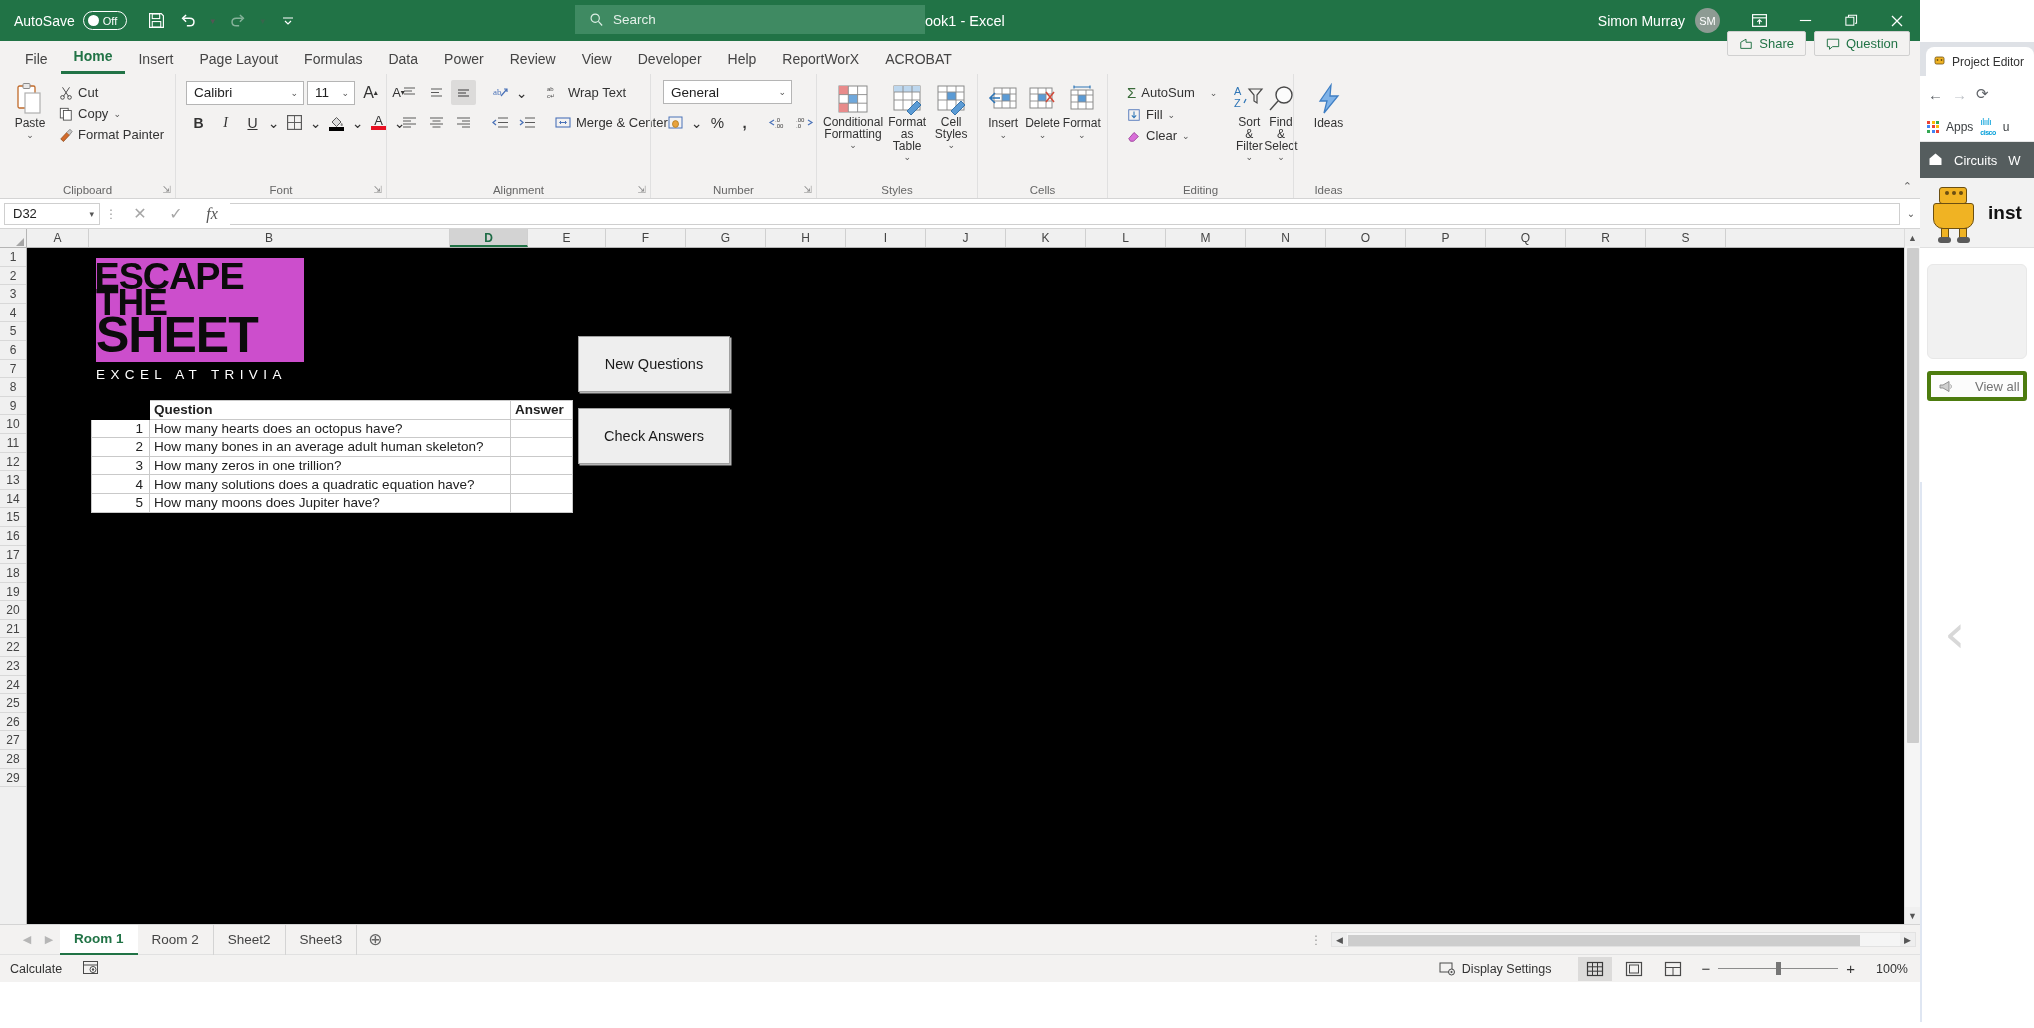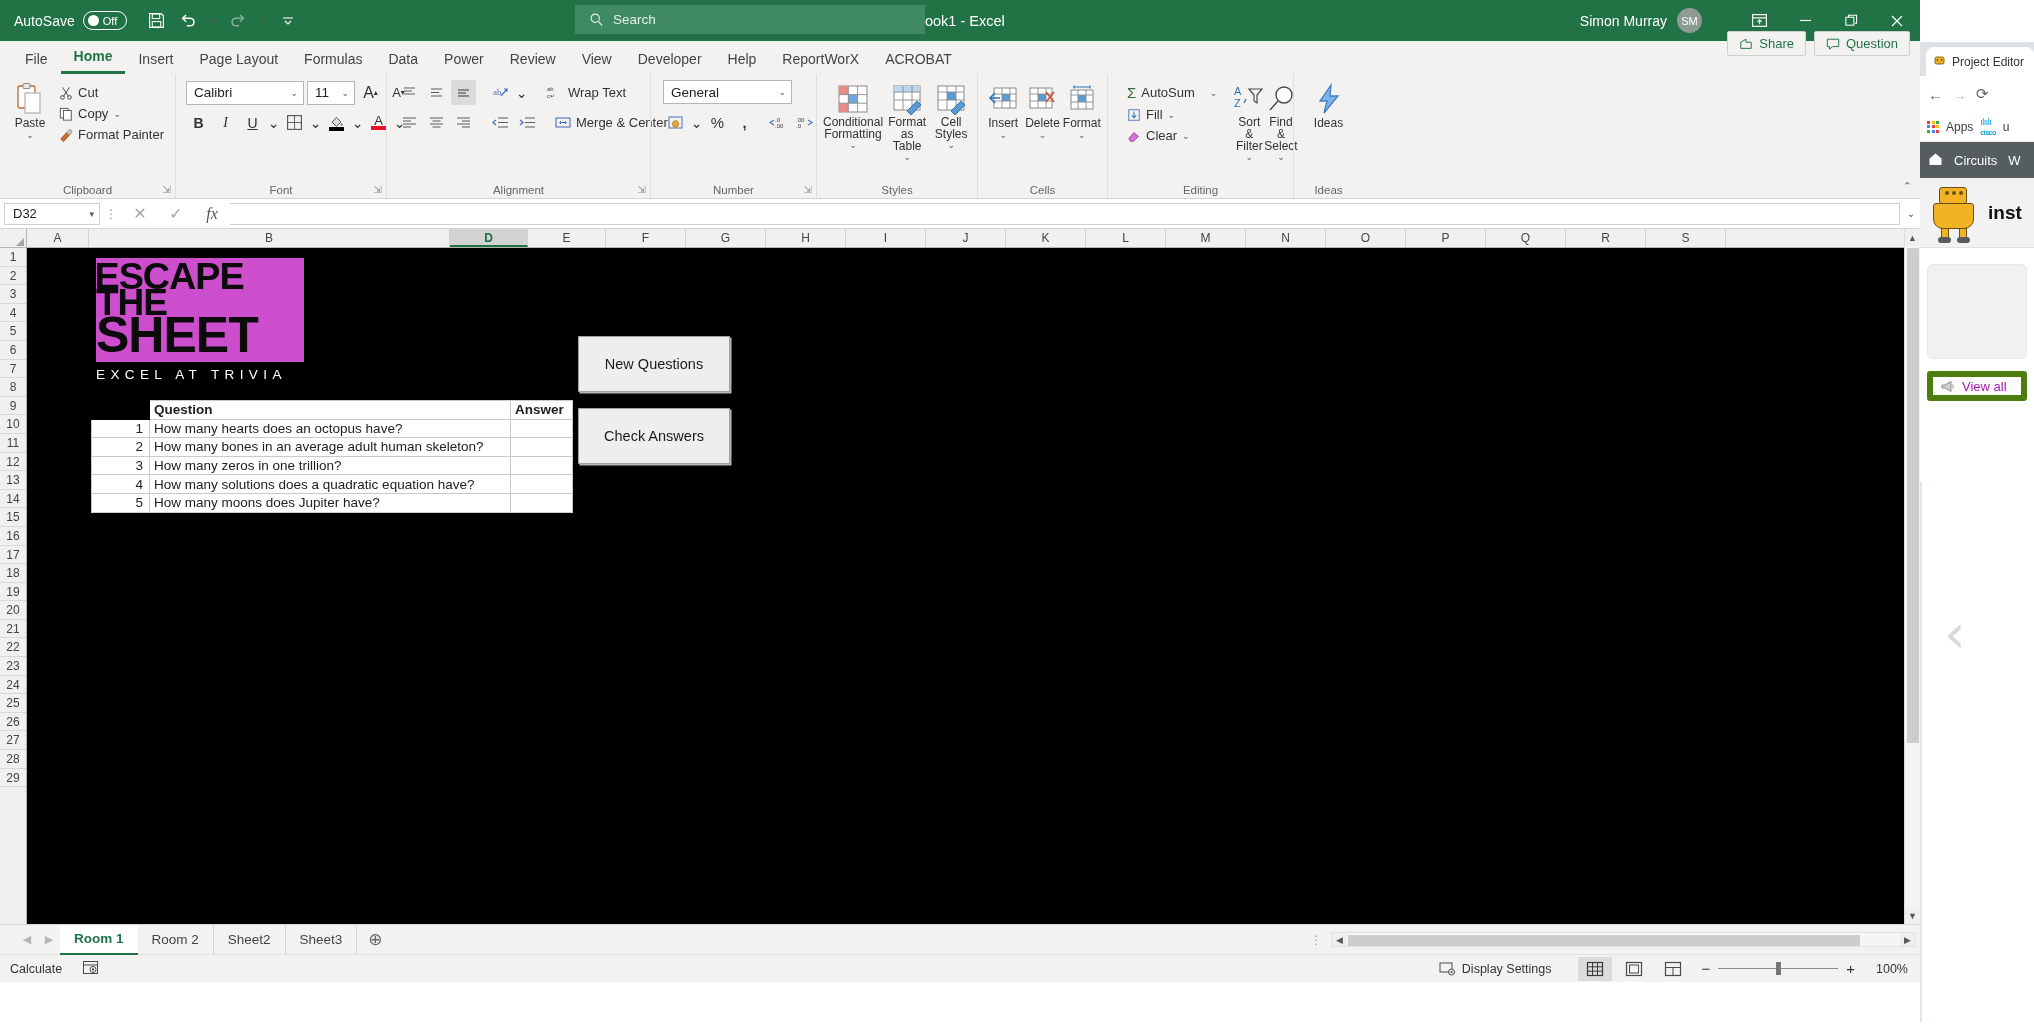--- a/index.html
+++ b/index.html
@@ -32,21 +32,21 @@
   .doctitle { position:absolute; left:0; right:0; text-align:center; font-size:14.5px; pointer-events:none; }
   .searchbox {
     position:absolute; left:575px; top:5px; width:350px; height:29px;
     background:#3f8a62; display:flex; align-items:center; gap:9px; padding-left:14px;
     font-size:13.5px; color:#e4f0e9;
   }
   .tb-right { position:absolute; right:0; top:0; height:41px; display:flex; align-items:center; }
   .username { font-size:14px; margin-right:10px; }
   .avatar {
     width:25px;height:25px;border-radius:50%;background:#8d9b93;color:#fff;
-    display:flex;align-items:center;justify-content:center;font-size:11px;margin-right:34px;
+    display:flex;align-items:center;justify-content:center;font-size:11px;margin-right:16px;
   }
   .wbtn { width:46px;height:41px;display:flex;align-items:center;justify-content:center;cursor:pointer; }
 
   
   .ribbon-tabs {
     height:33px; background:#f3f2f1; display:flex; align-items:flex-end; padding-left:12px;
     font-size:14px; color:#444; position:relative;
   }
   .rtab { padding:4px 13px 7px; cursor:pointer; white-space:nowrap; }
   .rtab.active { color:#217346; font-weight:bold; border-bottom:3px solid #217346; }
@@ -205,22 +205,22 @@
   .site-hdr { height:70px; background:#f2f2f2; display:flex; align-items:center; gap:5px; padding-left:5px; border-bottom:1px solid #e0e0e0; }
   .robot { width:58px; height:58px; position:relative; flex:none; }
   .robot .head { position:absolute; left:14px; top:3px; width:28px; height:17px; background:#f0b323; border:1.5px solid #6b4f12; border-radius:3px; }
   .robot .eye { position:absolute; top:7px; width:4px; height:4px; border-radius:50%; background:#6b4f12; }
   .robot .body { position:absolute; left:8px; top:19px; width:41px; height:26px; background:#f0b323; border:1.5px solid #6b4f12; border-radius:3px 3px 10px 10px; }
   .robot .leg { position:absolute; top:44px; width:8px; height:11px; background:#f0b323; border:1.5px solid #6b4f12; }
   .robot .foot { position:absolute; top:53px; width:13px; height:6px; background:#5a5a5a; border-radius:3px; }
   .site-name { font-size:19px; font-weight:bold; color:#111; white-space:nowrap; }
   .br-card { margin:16px 7px 0; height:95px; background:#f1f1f1; border-radius:6px; border:1px solid #e8e8e8; }
   .viewall {
-    margin:12px 7px 0; height:30px; border:6px solid #4d7c0f; border-radius:3px; background:#fcfcfc;
-    display:flex; align-items:center; gap:6px; padding-left:8px; font-size:13px; color:#a21caf; white-space:nowrap;
+    margin:12px 7px 0; height:30px; border:4px solid #4d7c0f; border-radius:3px; background:#fcfcfc;
+    display:flex; align-items:center; gap:21px; padding-left:8px; font-size:13px; color:#737373; white-space:nowrap;
   }
   .carousel-prev {
     position:absolute; left:24px; top:560px; font-size:54px; color:#d8d8d8; font-family:"DejaVu Sans", sans-serif;
   }
   .br-outline { position:absolute; left:0; top:440px; width:2px; height:540px; background:#dfe6f2; }
 </style>
 </head>
 <body>
 
 <div id="app">

